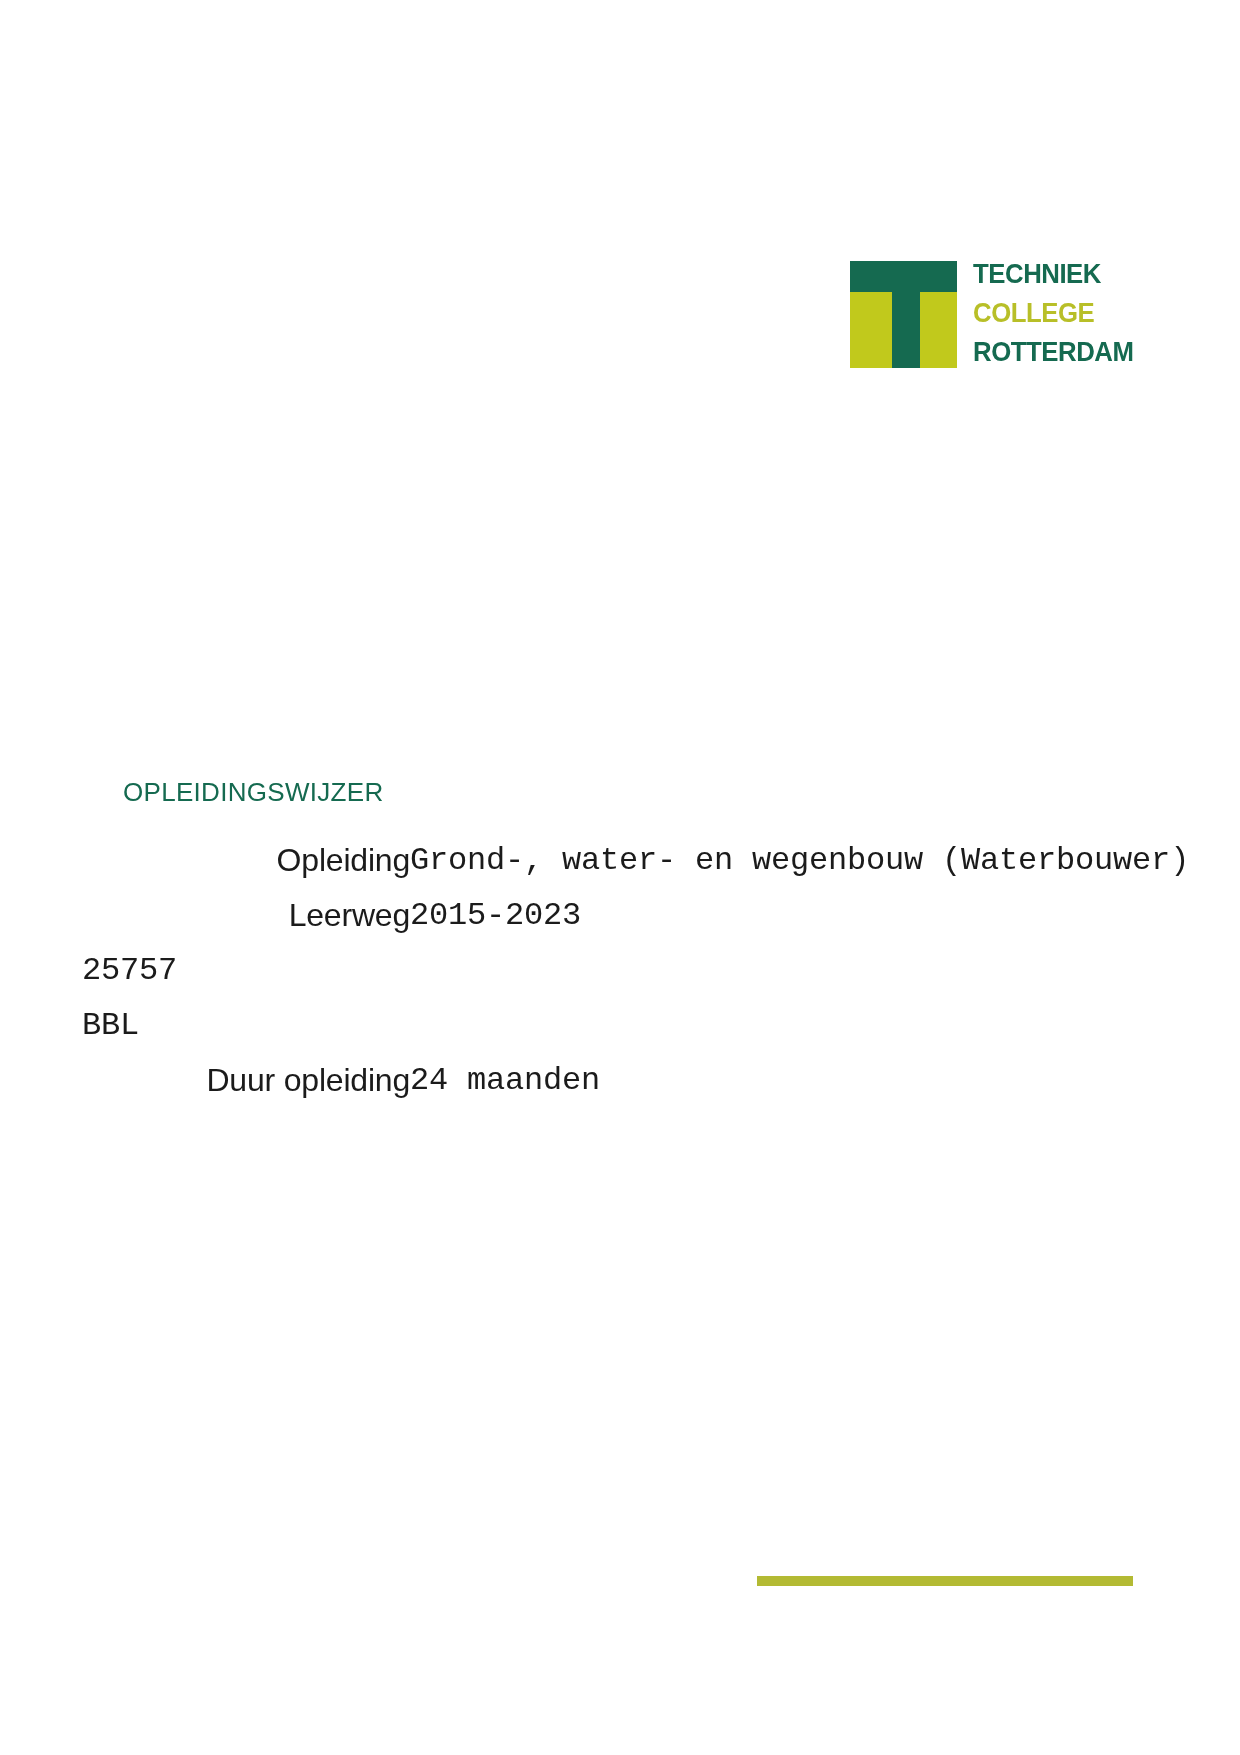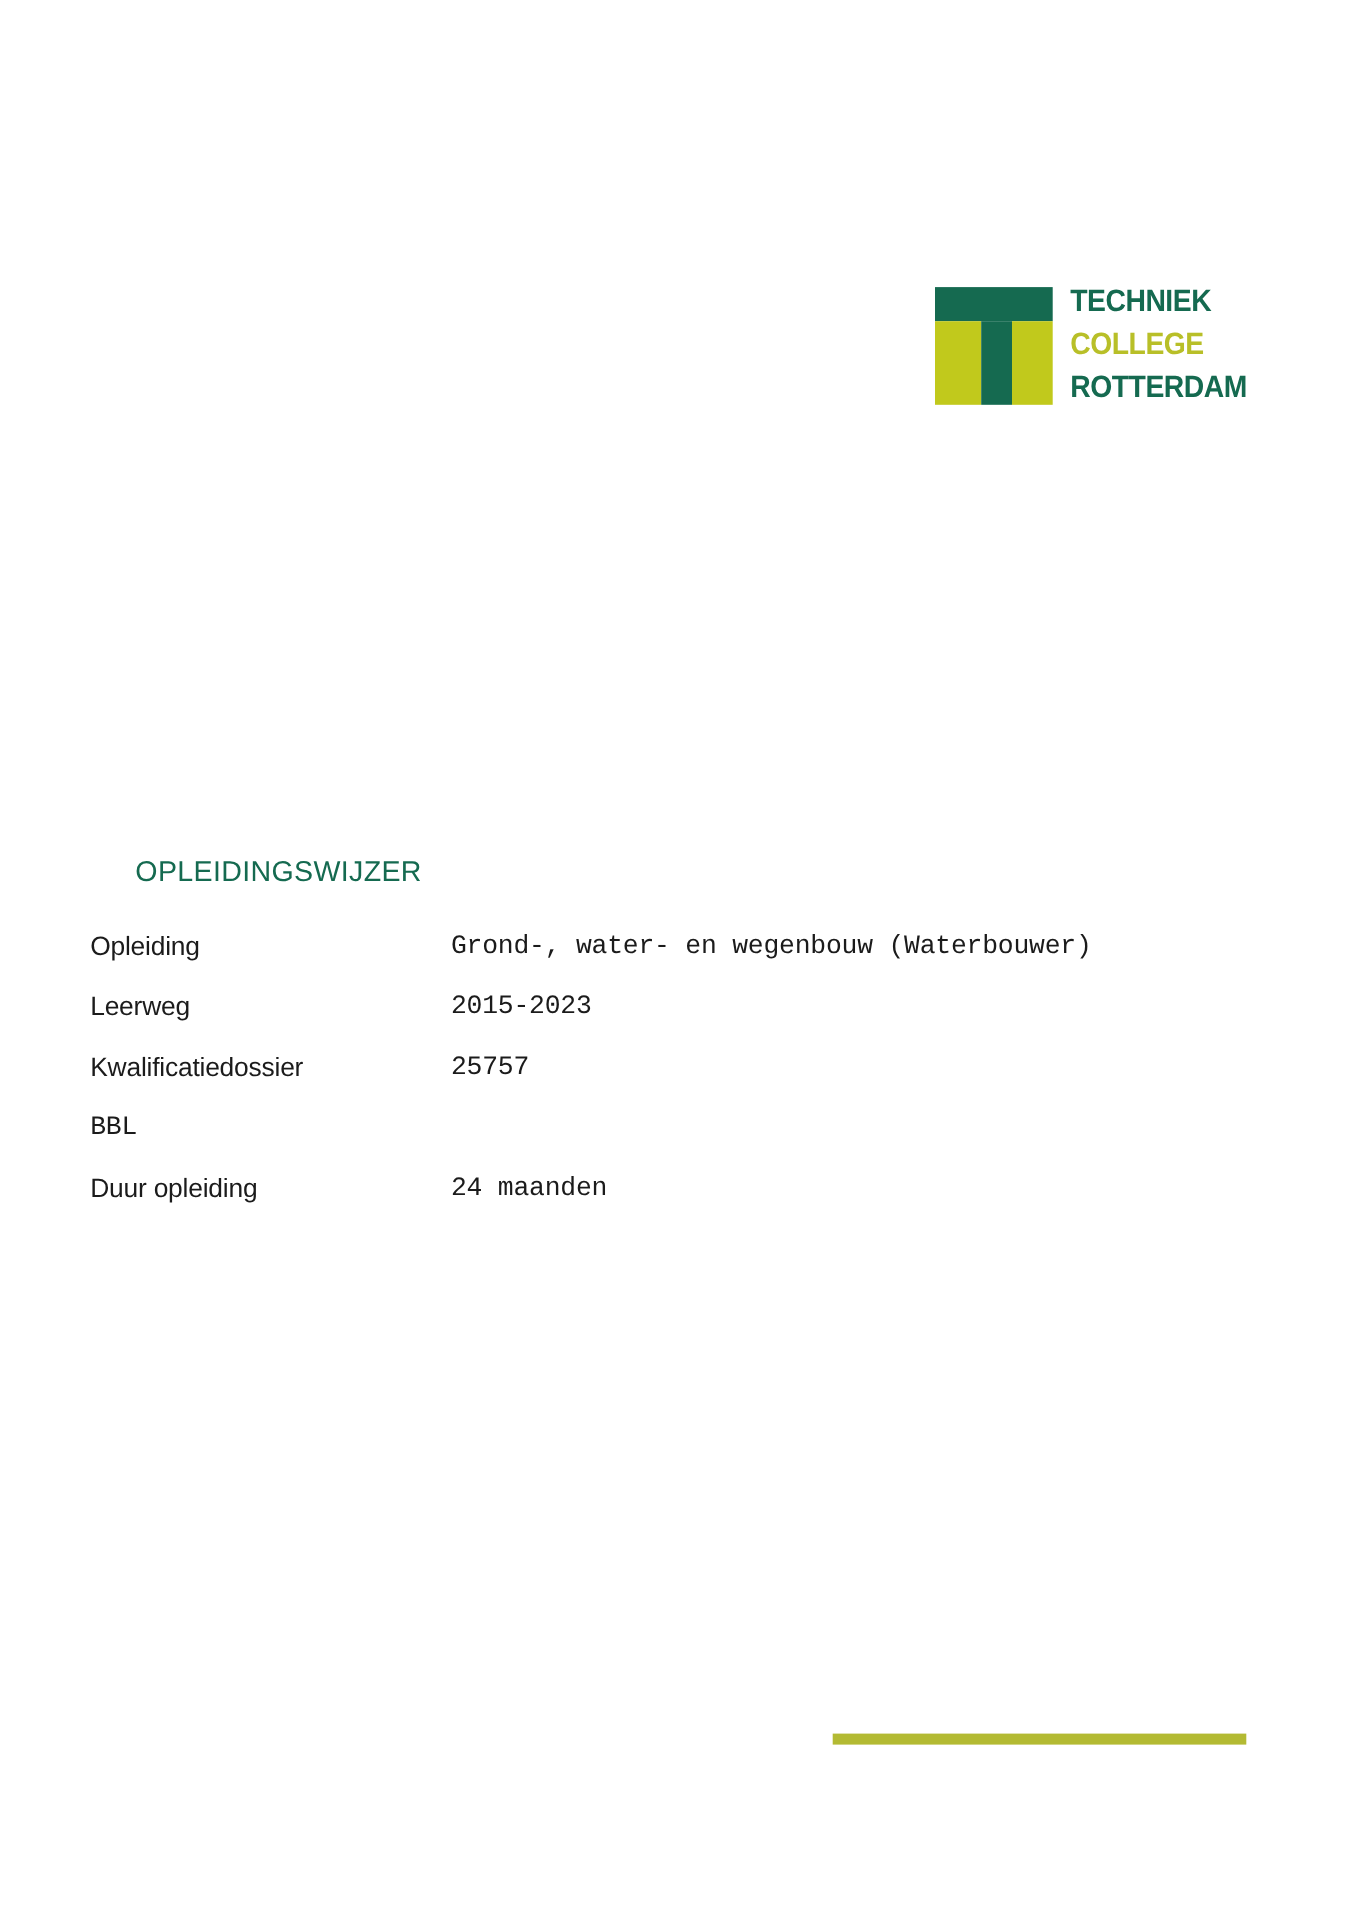--- a/index.html
+++ b/index.html
@@ -62,23 +62,24 @@
   .details {
     position: absolute;
     left: 82px;
     top: 833px;
     width: 1000px;
   }
   .row {
     display: flex;
     align-items: center;
     height: 55px;
-    font-size: 24px;
+    font-size: 32px;
     letter-spacing: -0.2px;
     color: var(--text);
+    text-align: right;
   }
   .row .label { width: 328px; flex-shrink: 0; }
   .row .value { white-space: nowrap; font-family: Liberation Mono, monospace; }
 
   
   .footer-bar {
     position: absolute;
     left: 757px;
     top: 1576px;
     width: 376px;
@@ -112,21 +113,20 @@
   <div class="details" id="rows">
       <div class="row">
         <div class="label">Opleiding</div>
         <div class="value">Grond-, water- en wegenbouw (Waterbouwer)</div>
       </div>
       <div class="row">
         <div class="label">Leerweg</div>
         <div class="value">2015-2023</div>
       </div>
       <div class="row">
-        <div class="label">Kwalificatiedossier</div>
         <div class="value">25757</div>
       </div>
       <div class="row">
         <div class="value">BBL</div>
       </div>
       <div class="row">
         <div class="label">Duur opleiding</div>
         <div class="value">24 maanden</div>
       </div>
     </div>

